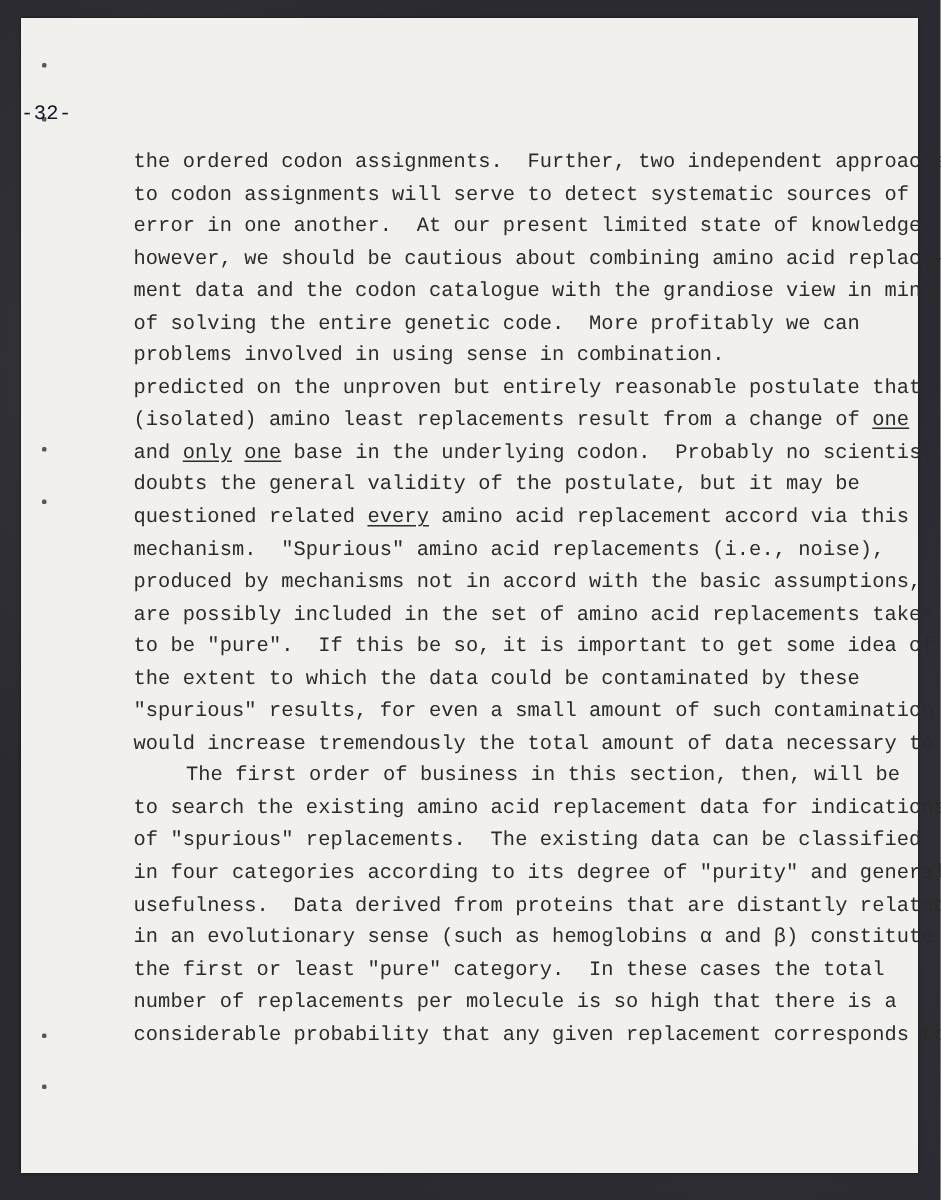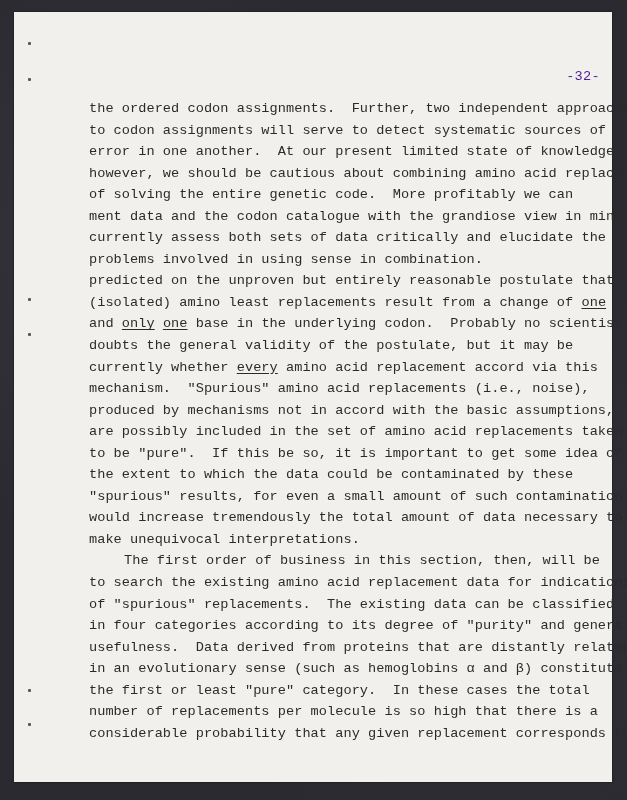--- a/index.html
+++ b/index.html
@@ -31,23 +31,23 @@
       width: 3px;
       height: 3px;
       background: #55575c;
       border-radius: 1px;
     }
     .page-number {
       position: absolute;
       left: 0;
       right: 12px;
       top: 57px;
-      text-align: right;
+      text-align: left;
       font-size: 13.6px;
-      color: #4c1d95;
+      color: #0f172a;
       letter-spacing: 0.3px;
     }
     .body-text {
       position: absolute;
       left: 75px;
       top: 86px;
       width: 520px;
     }
     .line {
       height: 21.55px;
@@ -78,39 +78,37 @@
   <span class="speck" style="left:14px;top:711px;"></span>
 
   <div class="page-number">-32-</div>
 
   <div class="body-text" id="body-text">
       <div>
         <div class="line"><span>the ordered codon assignments.  Further, two independent approaches</span></div>
         <div class="line"><span>to codon assignments will serve to detect systematic sources of</span></div>
         <div class="line"><span>error in one another.  At our present limited state of knowledge,</span></div>
         <div class="line"><span>however, we should be cautious about combining amino acid replace-</span></div>
+        <div class="line"><span>ment data and the codon catalogue with the grandiose view in mind</span></div>
         <div class="line"><span>of solving the entire genetic code.  More profitably we can</span></div>
-        <div class="line"><span>ment data and the codon catalogue with the grandiose view in mind</span></div>
-        <div class="line"><span>currently assess both sets of data critically and elucidate the</span></div>
         <div class="line"><span>problems involved in using sense in combination.</span></div>
       </div>
       <div>
         <div class="line"><span>predicted on the unproven but entirely reasonable postulate that</span></div>
         <div class="line"><span>(isolated) amino least replacements result from a change of </span><span class="u">one</span></div>
         <div class="line"><span>and </span><span class="u">only</span><span> </span><span class="u">one</span><span> base in the underlying codon.  Probably no scientist</span></div>
         <div class="line"><span>doubts the general validity of the postulate, but it may be</span></div>
-        <div class="line"><span>currently whether </span><span class="u">every</span><span> amino acid replacement accord via this</span></div>
+        <div class="line"><span>questioned related </span><span class="u">every</span><span> amino acid replacement accord via this</span></div>
         <div class="line"><span>mechanism.  "Spurious" amino acid replacements (i.e., noise),</span></div>
         <div class="line"><span>produced by mechanisms not in accord with the basic assumptions,</span></div>
         <div class="line"><span>are possibly included in the set of amino acid replacements taken</span></div>
         <div class="line"><span>to be "pure".  If this be so, it is important to get some idea of</span></div>
         <div class="line"><span>the extent to which the data could be contaminated by these</span></div>
         <div class="line"><span>"spurious" results, for even a small amount of such contamination</span></div>
         <div class="line"><span>would increase tremendously the total amount of data necessary to</span></div>
-        <div class="line"><span>make unequivocal interpretations.</span></div>
       </div>
       <div>
         <div class="line indent"><span>The first order of business in this section, then, will be</span></div>
         <div class="line"><span>to search the existing amino acid replacement data for indications</span></div>
         <div class="line"><span>of "spurious" replacements.  The existing data can be classified</span></div>
         <div class="line"><span>in four categories according to its degree of "purity" and general</span></div>
         <div class="line"><span>usefulness.  Data derived from proteins that are distantly related</span></div>
         <div class="line"><span>in an evolutionary sense (such as hemoglobins α and β) constitute</span></div>
         <div class="line"><span>the first or least "pure" category.  In these cases the total</span></div>
         <div class="line"><span>number of replacements per molecule is so high that there is a</span></div>

